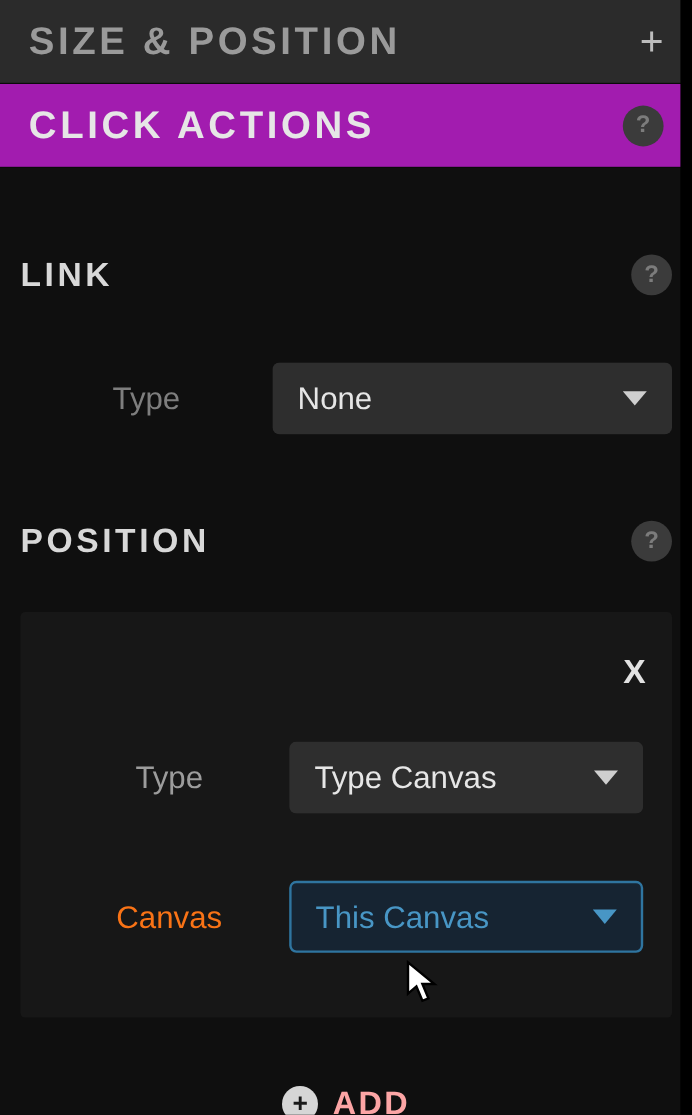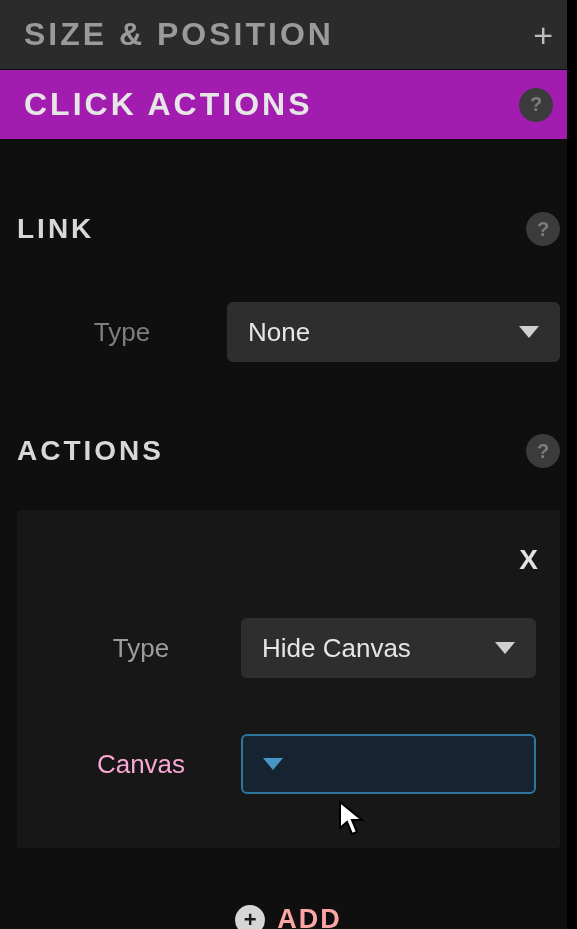--- a/index.html
+++ b/index.html
@@ -71,21 +71,21 @@
       margin-top: 56px;
       text-align: center;
     }
     .field-label {
       width: 210px;
       font-size: 26px;
       font-weight: 500;
       color: #7e7e7e;
     }
     .field-label.active {
-      color: #f9a8d4;
+      color: #f97316;
     }
     .select-box {
       flex: 1;
       height: 60px;
       background: #2e2e2e;
       border-radius: 6px;
       display: flex;
       align-items: center;
       justify-content: space-between;
       padding: 0 20px;
@@ -201,38 +201,39 @@
 
   <div class="field-row">
     <div class="field-label">Type</div>
     <div class="select-box">
       <span>None</span>
       <span class="chev-down"></span>
     </div>
   </div>
 
   <div class="subheader">
-    <span class="subheader-title">ACTIONS</span>
+    <span class="subheader-title">POSITION</span>
     <span class="help-circle">?</span>
   </div>
 
   <div class="action-card">
     <span class="close-x">X</span>
 
     <div class="field-row">
       <div class="card-label">Type</div>
       <div class="select-box">
-        <span>Hide Canvas</span>
+        <span>Type Canvas</span>
         <span class="chev-down"></span>
       </div>
     </div>
 
     <div class="field-row">
       <div class="card-label field-label active" style="width:200px">Canvas</div>
       <div class="select-box active">
+        <span>This Canvas</span>
         <span class="chev-down"></span>
       </div>
     </div>
   </div>
 
   <div class="add-row">
     <span class="add-circle">+</span>
     <span class="add-label">ADD</span>
   </div>
 

